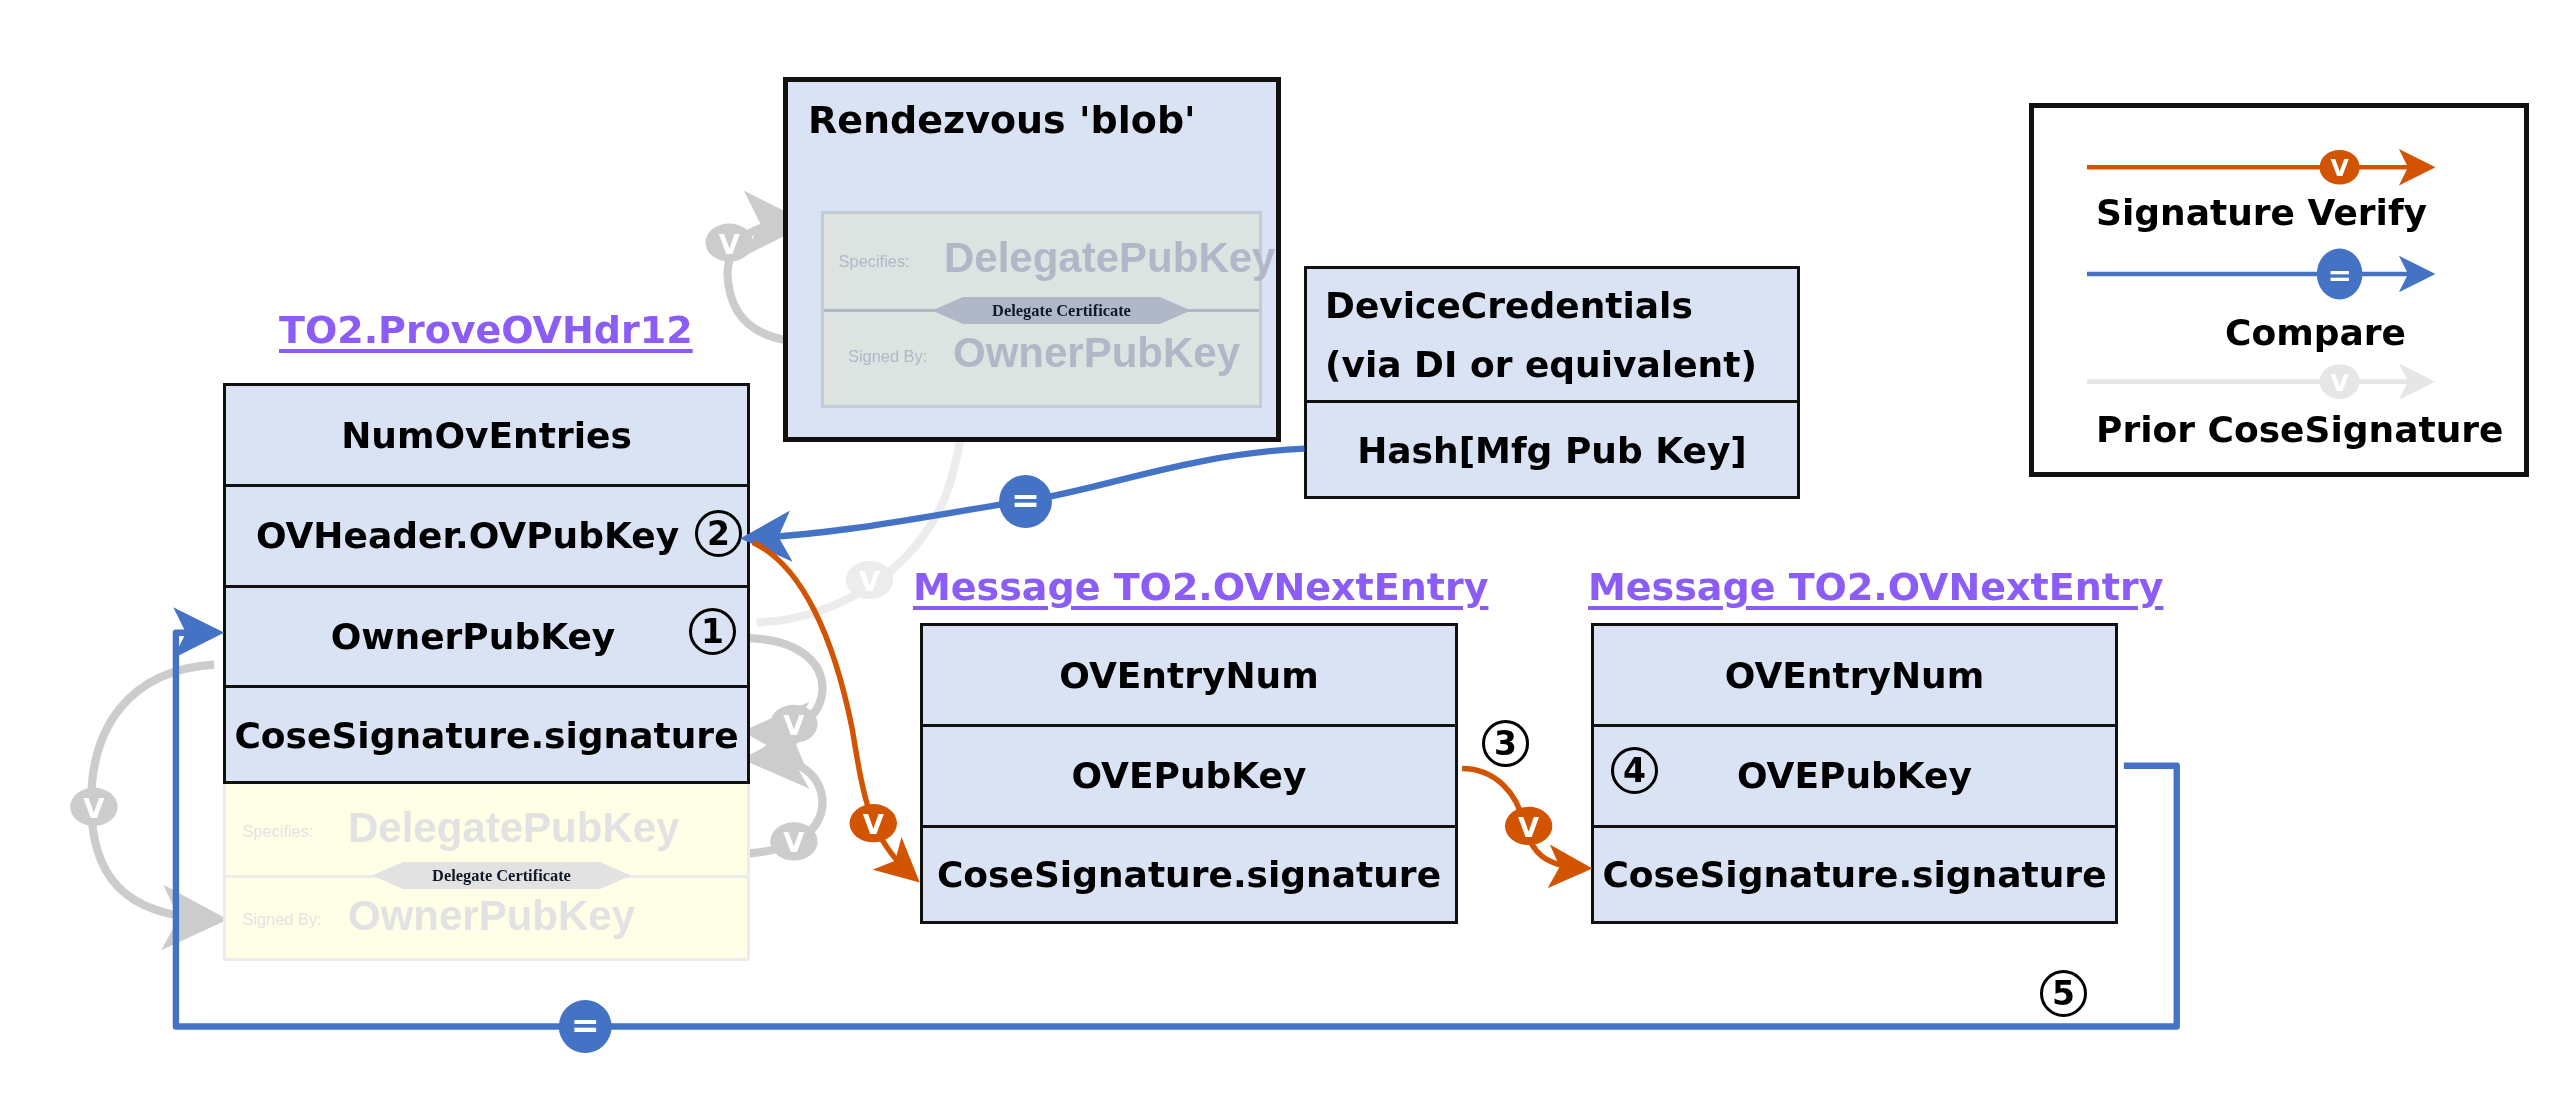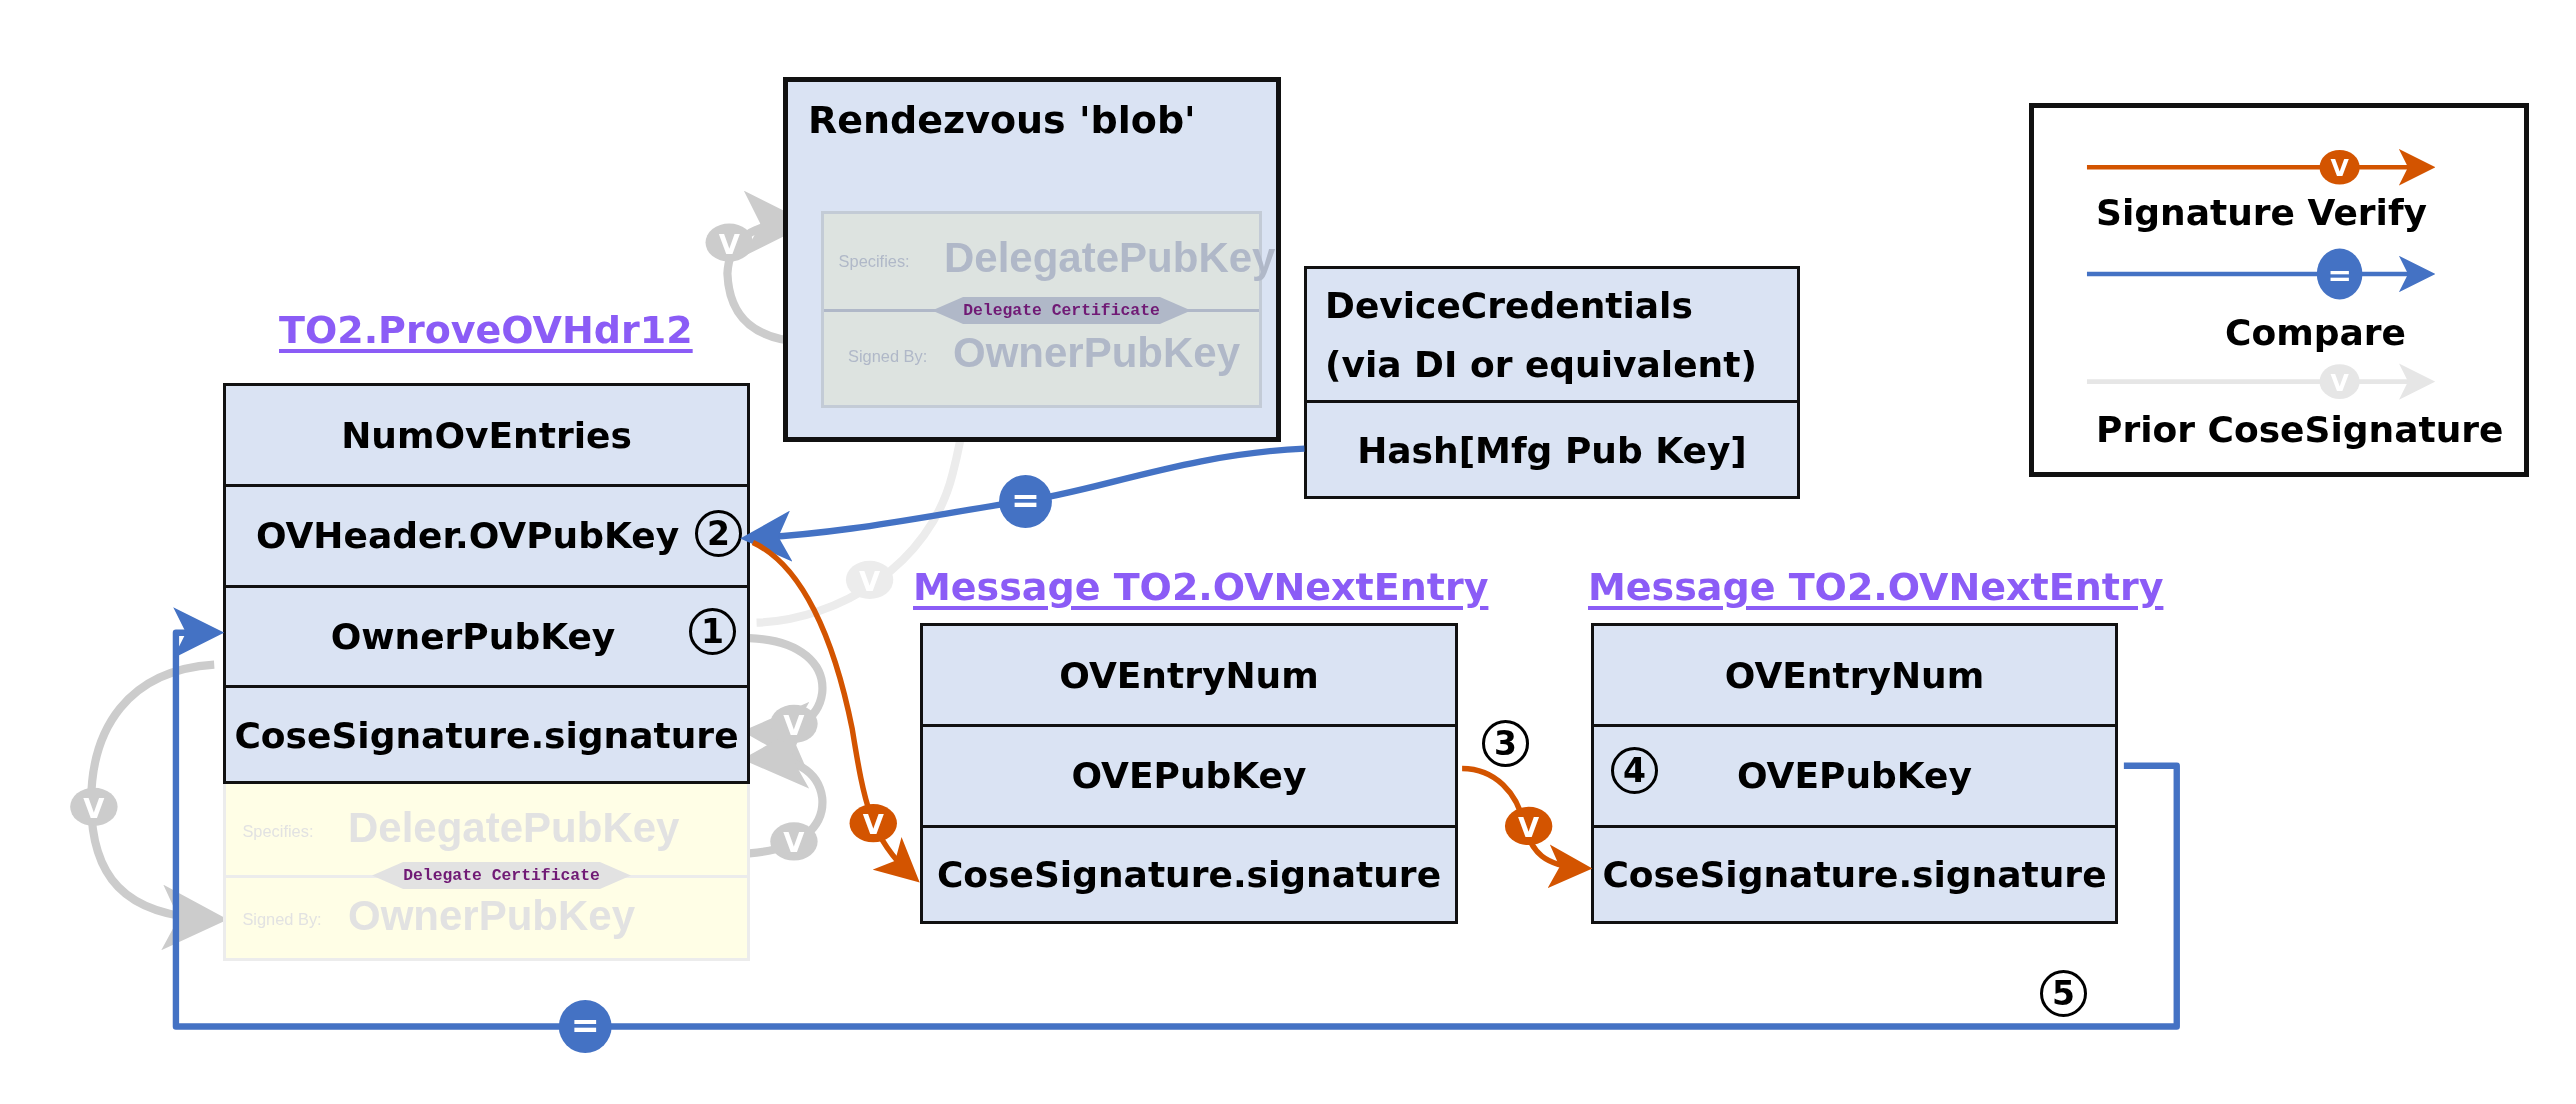--- a/index.html
+++ b/index.html
@@ -7,21 +7,21 @@
   .box{position:absolute;background:#dae3f3;border:3.6px solid #111;box-sizing:border-box;}
   .row{position:absolute;left:0;right:0;border-top:3.6px solid #111;box-sizing:border-box;display:flex;align-items:center;justify-content:center;font-weight:bold;font-size:36px;color:#000;}
   .row.first{border-top:none;}
   .title{position:absolute;font-weight:bold;font-size:38px;text-decoration:underline;text-decoration-thickness:3.6px;text-underline-offset:5.5px;color:#8b5cf6;white-space:nowrap;}
   .num{position:absolute;width:47px;height:47px;border:3.6px solid #000;border-radius:50%;box-sizing:border-box;display:flex;align-items:center;justify-content:center;font-weight:bold;font-size:33px;background:transparent;color:#000;}
   svg.overlay{position:absolute;left:0;top:0;}
   .cert{position:absolute;box-sizing:border-box;}
   .cert .lbl{position:absolute;font-family:"Liberation Sans",sans-serif;font-size:16.4px;}
   .cert .key{position:absolute;font-family:Liberation Sans, sans-serif;font-weight:bold;font-size:42px;white-space:nowrap;}
   .cert .band{position:absolute;left:0;right:0;height:2.7px;}
-  .cert .tag{position:absolute;height:27px;display:flex;align-items:center;justify-content:center;font-family:Liberation Mono, monospace;font-weight:bold;font-size:16.4px;color:#701a75;clip-path:polygon(12% 0,88% 0,100% 50%,88% 100%,12% 100%,0 50%);}
+  .cert .tag{position:absolute;height:27px;display:flex;align-items:center;justify-content:center;font-family:Liberation Serif, serif;font-weight:bold;font-size:16.4px;color:#0f172a;clip-path:polygon(12% 0,88% 0,100% 50%,88% 100%,12% 100%,0 50%);}
   .legend{position:absolute;left:2029px;top:103px;width:500px;height:374px;border:5.5px solid #111;box-sizing:border-box;background:#fff;}
   .legend .ltext{position:absolute;font-weight:bold;font-size:36px;color:#000;white-space:nowrap;}
   .heading{position:absolute;font-weight:bold;font-size:38px;color:#000;line-height:47px;text-align:center;}
   .dc-text{position:absolute;font-weight:bold;font-size:36px;color:#000;white-space:nowrap;}
 </style>
 </head>
 <body>
 
 <svg class="overlay" width="2576" height="1105" viewBox="0 0 2826 1212">
   <defs>

